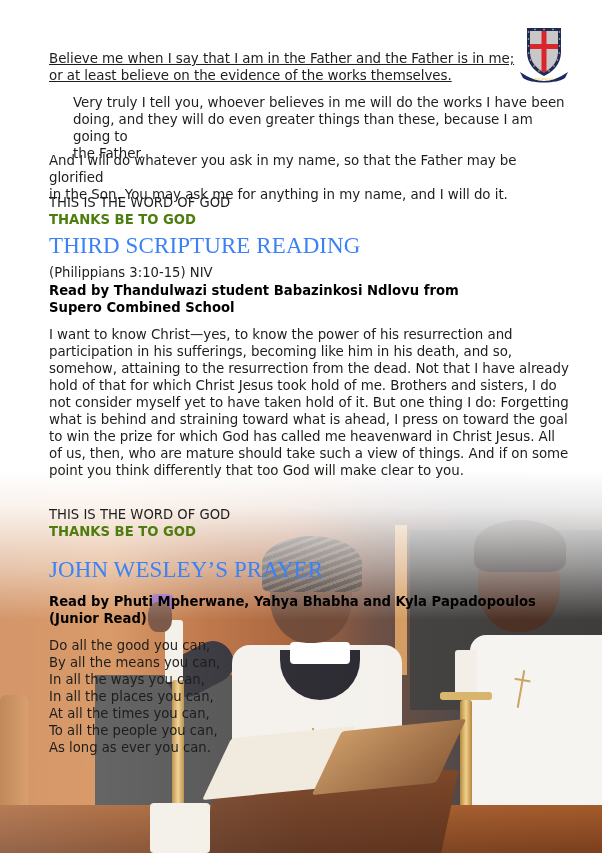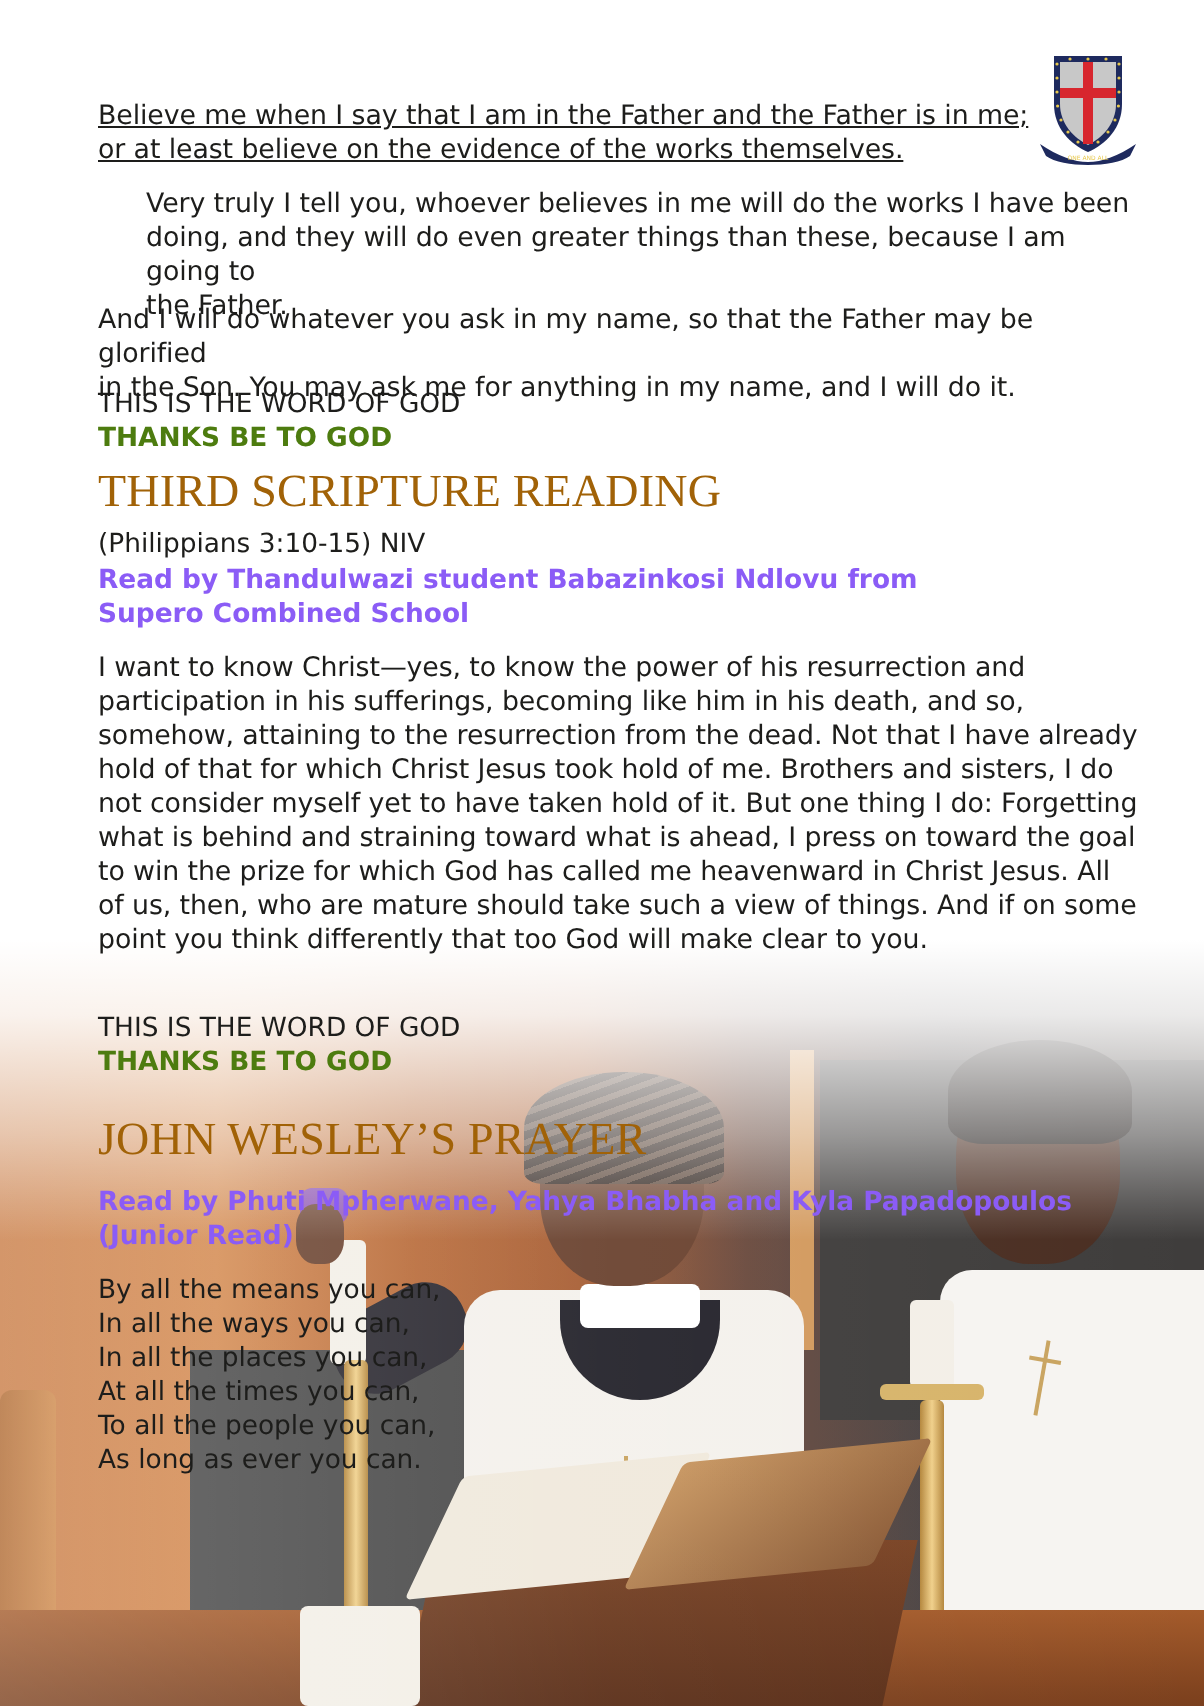--- a/index.html
+++ b/index.html
@@ -50,22 +50,22 @@
       background: linear-gradient(90deg, rgba(255,255,255,0.20) 0%, rgba(255,255,255,0.05) 50%, rgba(255,255,255,0) 100%); }
 
     
     .crest { position: absolute; left: 519px; top: 26px; width: 50px; height: 60px; }
 
     
     .content { position: absolute; left: 49px; top: 0; width: 520px; }
     .p { font-size: 13.4px; line-height: 17px; color: #1d1d1b; letter-spacing: -0.05px; }
     .upper { font-size: 13.2px; line-height: 17px; color: #1d1d1b; text-transform: none; }
     .bold-resp { font-size: 13.2px; line-height: 17px; font-weight: bold; color: #4d7c0f; }
-    .heading { font-family: "Liberation Serif", "DejaVu Serif", serif; font-size: 23px; line-height: 26px; color: #a16207; letter-spacing: 0.1px; }
-    .reader { font-size: 13.2px; line-height: 17px; font-weight: bold; color: #8b5cf6; }
+    .heading { font-family: "Liberation Serif", "DejaVu Serif", serif; font-size: 23px; line-height: 26px; color: #3b82f6; letter-spacing: 0.1px; }
+    .reader { font-size: 13.2px; line-height: 17px; font-weight: bold; color: #000000; }
     .verse { font-size: 13.2px; line-height: 17px; color: #1d1d1b; }
     .abs { position: absolute; left: 0; }
   </style>
 </head>
 <body>
 
 <div class="photo">
   <div class="wall"></div>
   <div class="panel-frame"></div>
   <div class="panel-right"></div>
@@ -174,20 +174,21 @@
     <div class="bold-resp abs" style="top:523px;">THANKS BE TO GOD</div>
   </section>
 
   <section>
     <h2 class="heading abs" style="top:557px; font-weight:normal;">JOHN WESLEY’S PRAYER</h2>
     <div class="reader abs" style="top:593px;">
       <div>Read by Phuti Mpherwane, Yahya Bhabha and Kyla Papadopoulos</div>
       <div>(Junior Read)</div>
     </div>
     <div class="verse abs" style="top:637px;">
+      <div>Do all the good you can,</div>
       <div>By all the means you can,</div>
       <div>In all the ways you can,</div>
       <div>In all the places you can,</div>
       <div>At all the times you can,</div>
       <div>To all the people you can,</div>
       <div>As long as ever you can.</div>
     </div>
   </section>
 </div>
 

